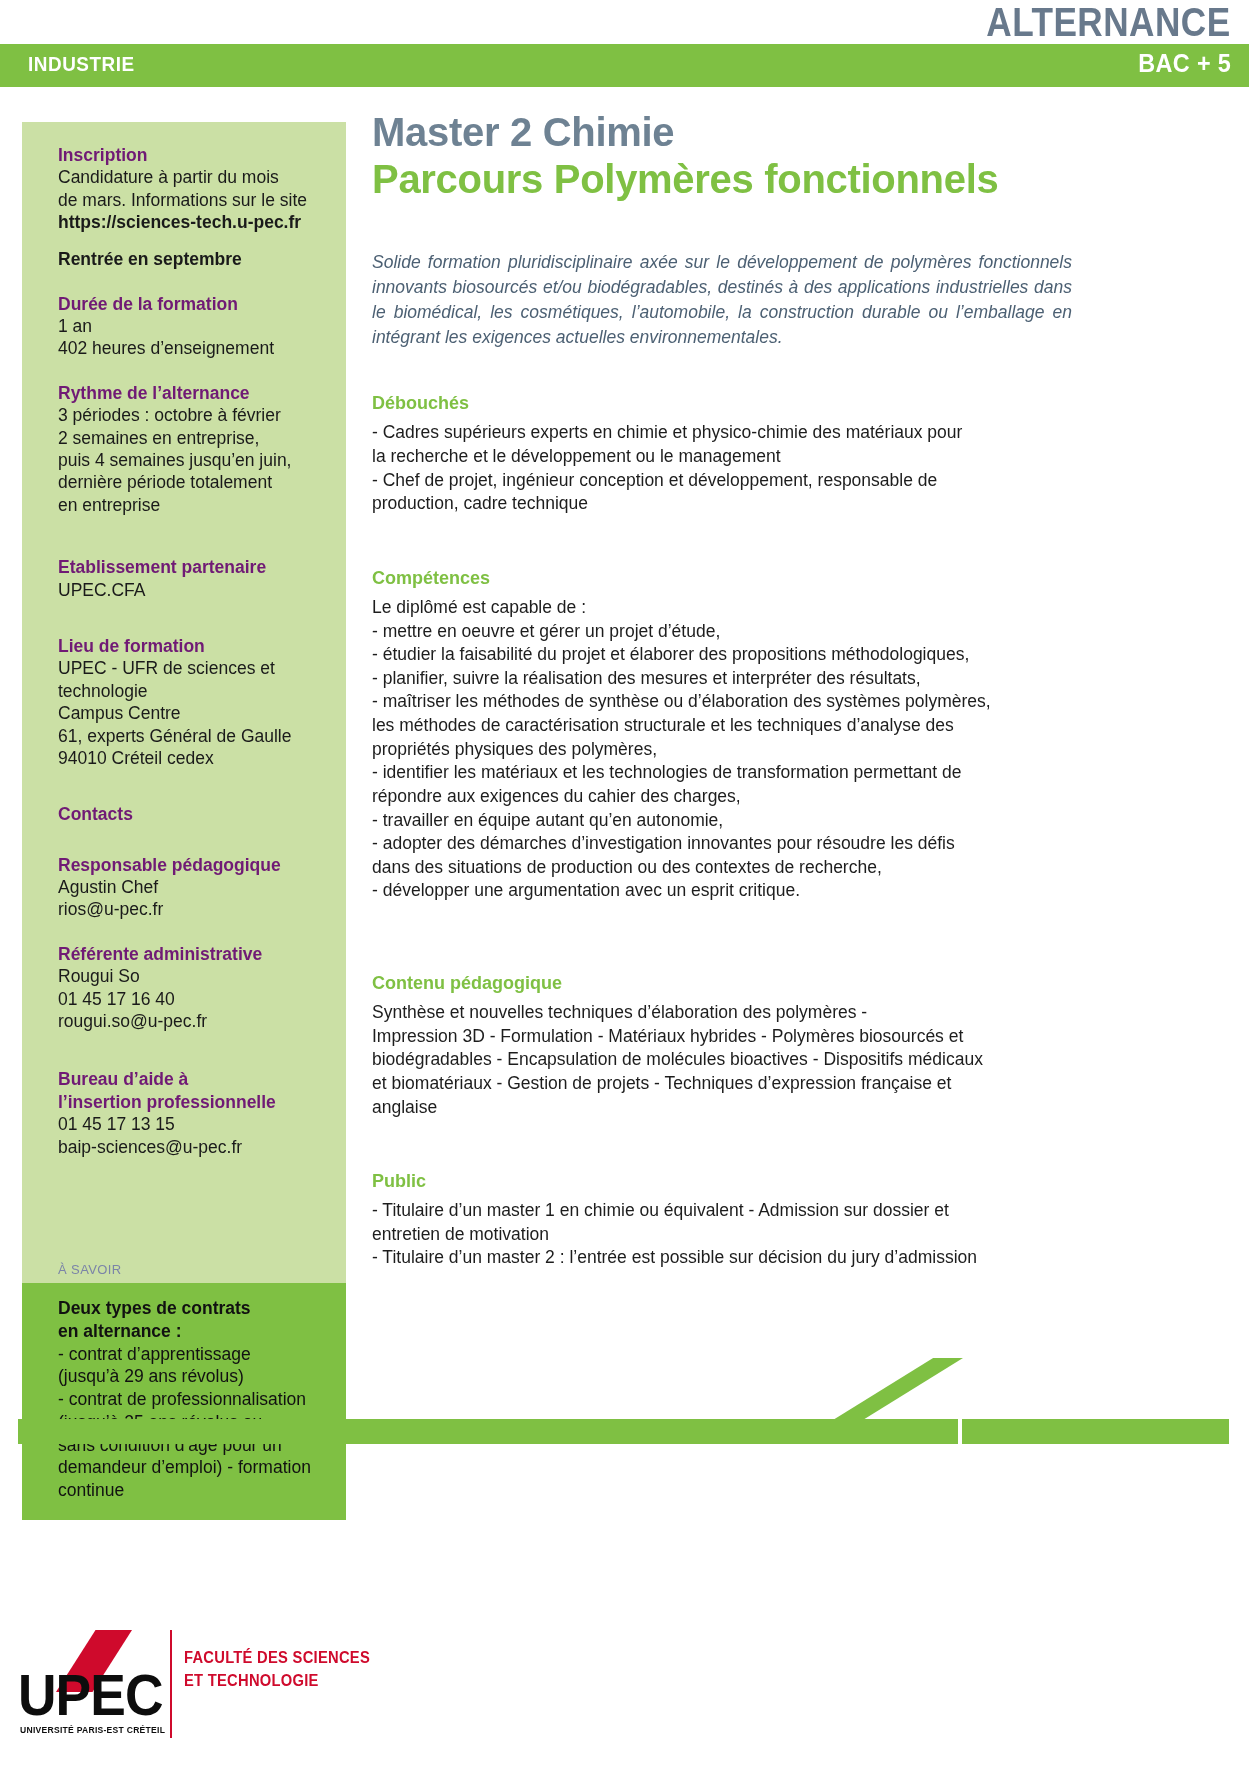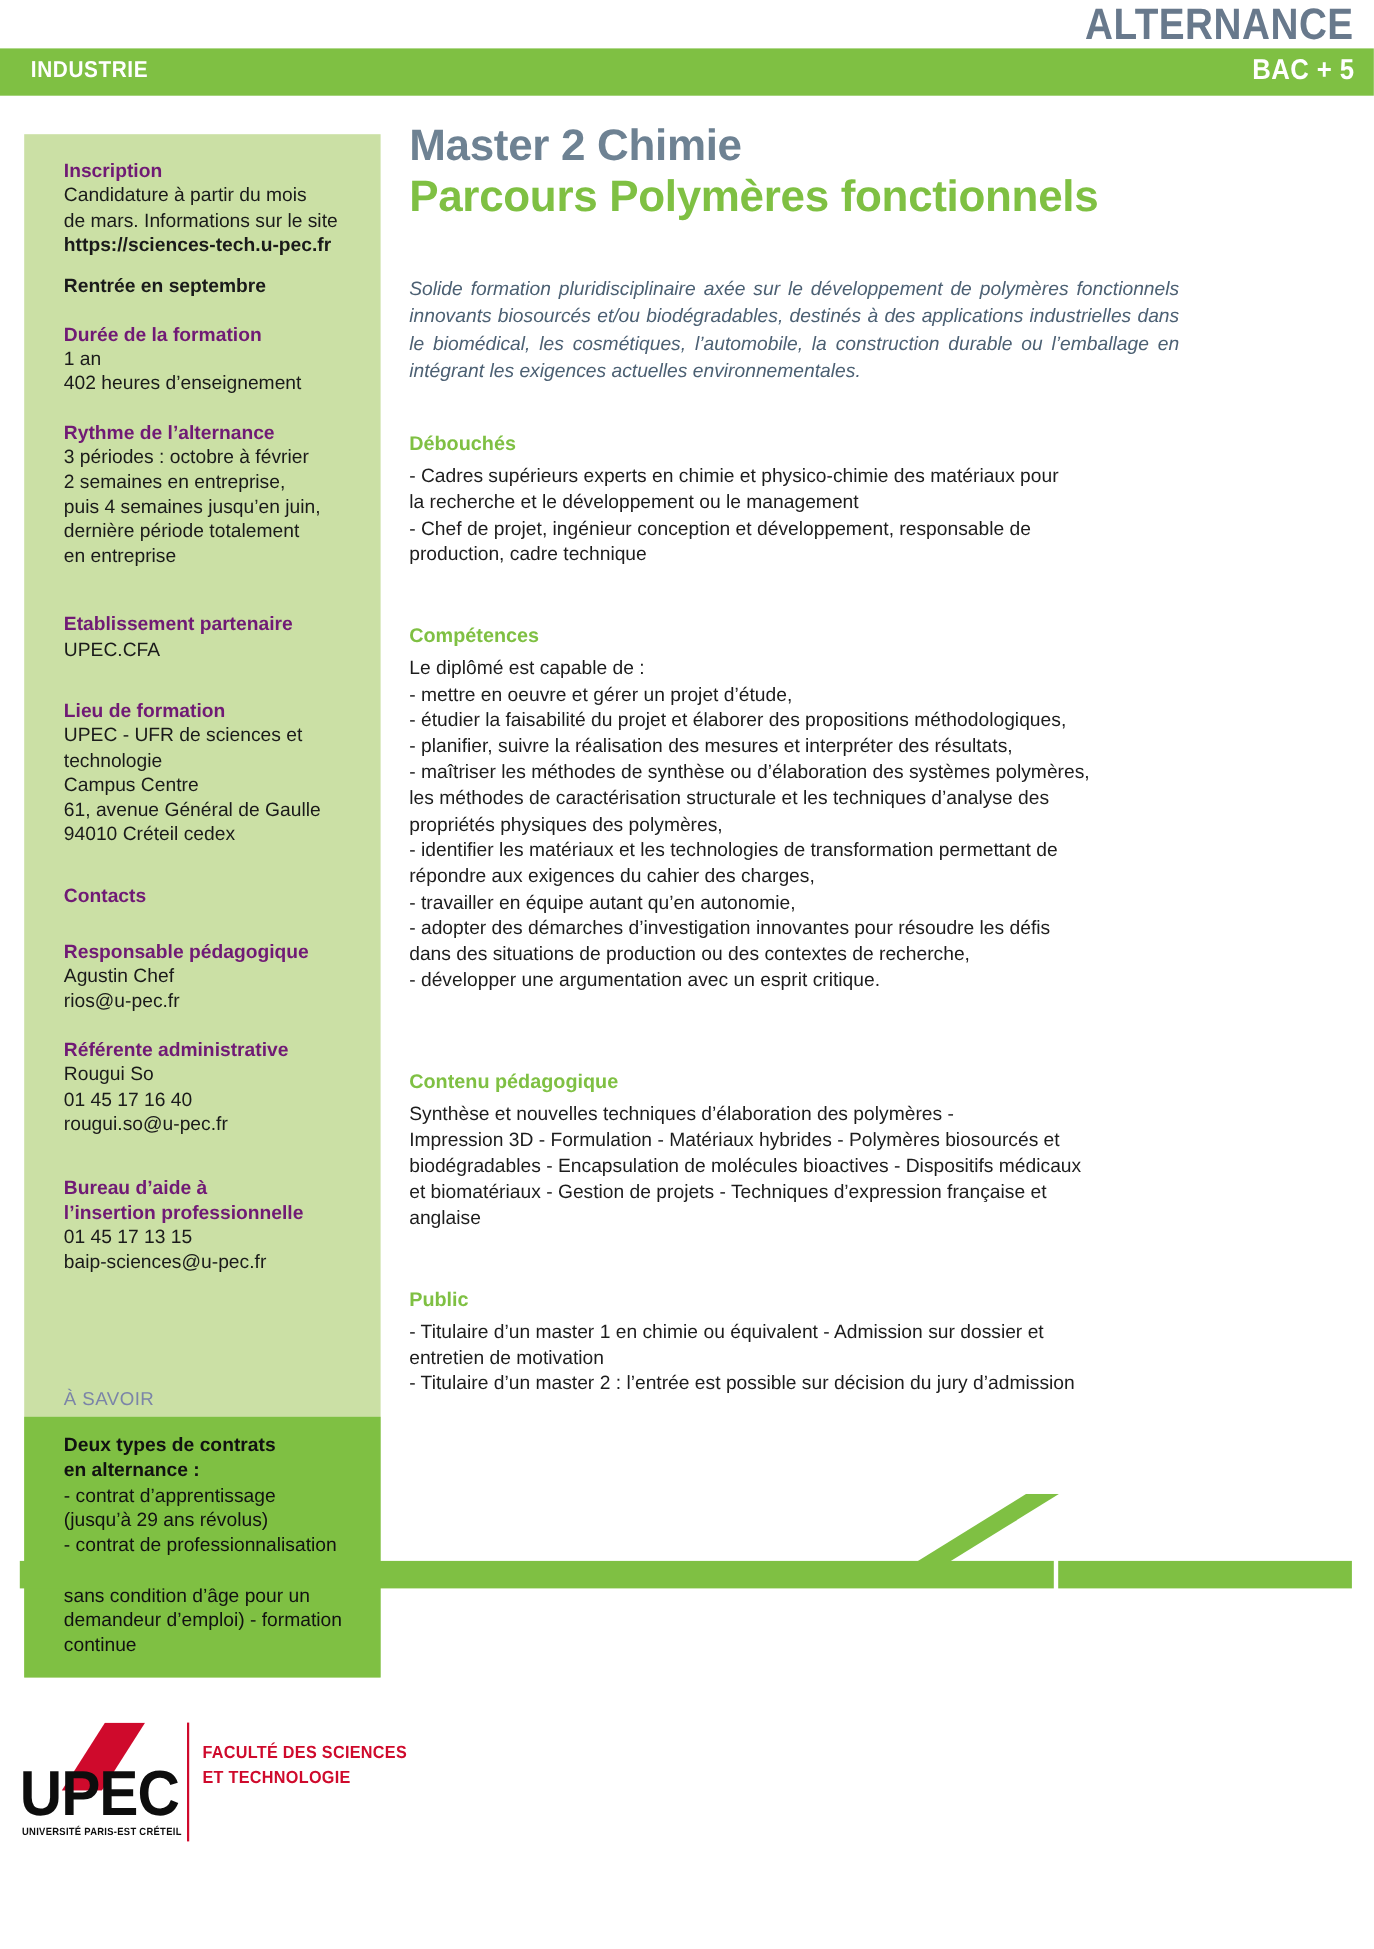--- a/index.html
+++ b/index.html
@@ -89,21 +89,21 @@
   }
   .sb-t-bold {
     font-size: 17.5px;
     color: #1a1a1a;
     line-height: 1.3;
     font-weight: bold;
   }
   .sb-gap { height: 14px; }
 
   .a-savoir {
-    font-size: 17px;
+    font-size: 13px;
     color: #7b84a8;
     font-weight: normal;
     letter-spacing: 0.4px;
     padding: 0 0 6px 36px;
   }
   .contract-box {
     background: #7fc043;
     padding: 14px 18px 18px 36px;
   }
   .cb-h {
@@ -187,21 +187,21 @@
     top: 1419px;
     width: 267px;
     height: 25px;
     background: #7fc043;
   }
 
   
   .logo {
     position: absolute;
     left: 14px;
-    top: 1566px;
+    top: 1630px;
     width: 420px;
     height: 108px;
   }
   .logo-text {
     position: absolute;
     left: 170px;
     top: 16px;
     font-size: 16px;
     font-weight: bold;
     color: #cf0a2c;
@@ -293,21 +293,21 @@
     <div class="sb-block" style="margin-top:40px">
       <div class="sb-h">Etablissement partenaire</div>
       <div class="sb-t">UPEC.CFA</div>
     </div>
 
     <div class="sb-block" style="margin-top:34px">
       <div class="sb-h">Lieu de formation</div>
       <div class="sb-t">UPEC - UFR de sciences et</div>
       <div class="sb-t">technologie</div>
       <div class="sb-t">Campus Centre</div>
-      <div class="sb-t">61, avenue Général de Gaulle</div>
+      <div class="sb-t">61, experts Général de Gaulle</div>
       <div class="sb-t">94010 Créteil cedex</div>
     </div>
 
     <div class="sb-block" style="margin-top:34px">
       <div class="sb-h">Contacts</div>
     </div>
 
     <div class="sb-block" style="margin-top:28px">
       <div class="sb-h">Responsable pédagogique</div>
       <div class="sb-t">Agustin Chef</div>

